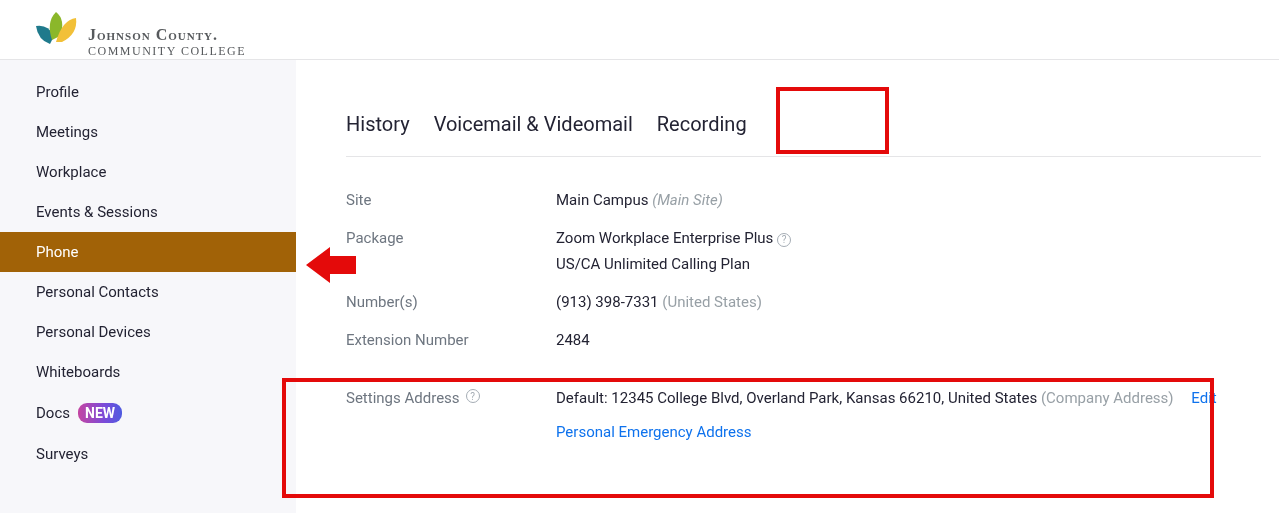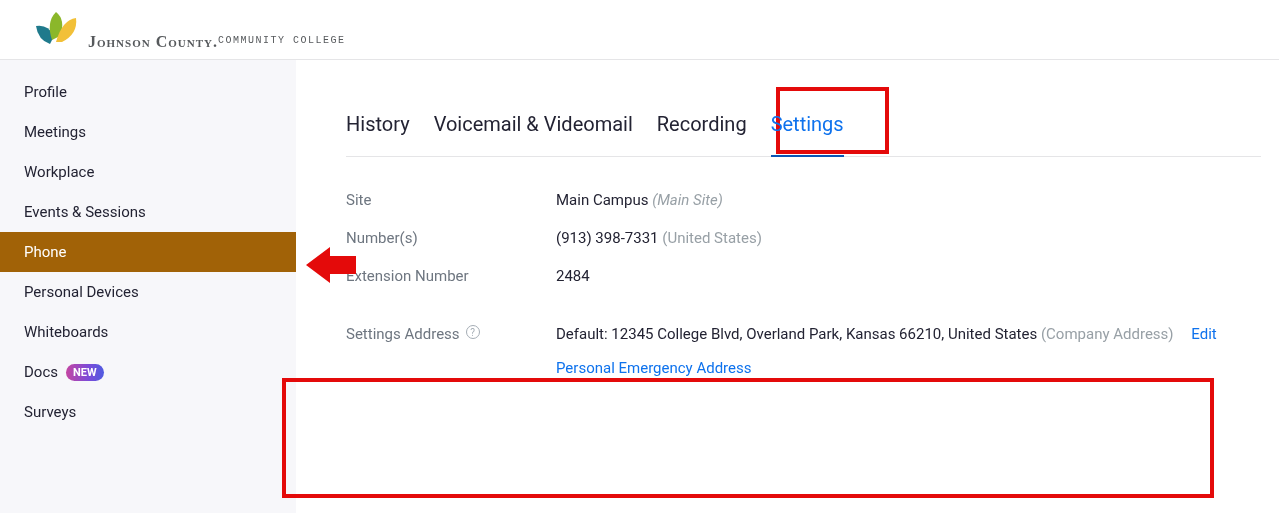--- a/index.html
+++ b/index.html
@@ -19,65 +19,65 @@
     align-items: center;
     padding: 0 28px;
     background: #fff;
   }
   .logo-wrap {
     display: flex;
     align-items: center;
     gap: 8px;
   }
   .logo-svg { width: 52px; height: 40px; }
-  .logo-text-wrap { display: flex; line-height: 1; margin-top: 24px; }
+  .logo-text-wrap { display: flex; flex-direction: column; line-height: 1; margin-top: 24px; }
   .logo-text-main {
     font-family: Georgia, "Times New Roman", serif;
     font-variant: small-caps;
     letter-spacing: 1px;
     font-size: 16px;
     font-weight: 600;
     color: #56595c;
   }
   .logo-text-sub {
-    font-family: Liberation Mono, monospace;
-    font-size: 10px;
+    font-family: Liberation Serif, serif;
+    font-size: 12px;
     letter-spacing: 1.5px;
     color: #56595c;
     text-align: right;
     margin-top: 2px;
   }
   .body-area {
     display: flex;
     height: calc(100% - 60px);
   }
   .sidebar {
     width: 296px;
     background: #f7f7fa;
     padding-top: 12px;
     flex-shrink: 0;
   }
   .side-item {
-    padding: 11px 24px;
+    padding: 11px 36px;
     font-size: 15px;
     color: #232333;
     cursor: pointer;
     display: flex;
     align-items: center;
     gap: 8px;
   }
   .side-item.active {
     background: #a16207;
     color: #fff;
   }
   .badge-new {
     display: inline-block;
     padding: 2px 7px;
     border-radius: 9px;
-    font-size: 11px;
+    font-size: 14px;
     font-weight: 700;
     color: #fff;
     background: linear-gradient(90deg, #c445a2, #7b4bd9 60%, #4f5be0);
   }
   .content {
     flex: 1;
     padding: 44px 0 0 50px;
     position: relative;
   }
   .arrow {
@@ -175,20 +175,23 @@
     <div class="side-item">
         <span>Workplace</span>
       </div>
     <div class="side-item">
         <span>Events &amp; Sessions</span>
       </div>
     <div class="side-item active">
         <span>Phone</span>
       </div>
     <div class="side-item">
+        <span>Personal Contacts</span>
+      </div>
+    <div class="side-item">
         <span>Personal Devices</span>
       </div>
     <div class="side-item">
         <span>Whiteboards</span>
       </div>
     <div class="side-item">
       <span>Docs</span>
       <span class="badge-new">NEW</span>
     </div>
     <div class="side-item">
@@ -201,33 +204,42 @@
       <polygon points="0,21 24,3 24,12 50,12 50,30 24,30 24,39" fill="#e40a0a"></polygon>
     </svg>
 
     <div class="tab-highlight tab-box"></div>
     <div class="tab-highlight emerg-box"></div>
 
     <div class="tabs">
       <div class="tab"><span>History</span></div>
       <div class="tab"><span>Voicemail &amp; Videomail</span></div>
       <div class="tab"><span>Recording</span></div>
-      <div class="tab active"><span>Settings</span></div>
     </div>
 
     <div class="rows">
 
       <div class="row">
         <div class="row-label">Site</div>
         <div class="row-value">
           <span>Main Campus</span>
           <span class="muted">(Main Site)</span>
         </div>
       </div>
 
+      <div class="row">
+        <div class="row-label">Package</div>
+        <div class="row-value value-stack">
+          <div>
+            <span>Zoom Workplace Enterprise Plus</span>
+            <span class="help-icon">?</span>
+          </div>
+          <div>US/CA Unlimited Calling Plan</div>
+        </div>
+      </div>
 
       <div class="row">
         <div class="row-label">Number(s)</div>
         <div class="row-value">
           <span>(913) 398-7331</span>
           <span class="muted2">(United States)</span>
         </div>
       </div>
 
       <div class="row">

